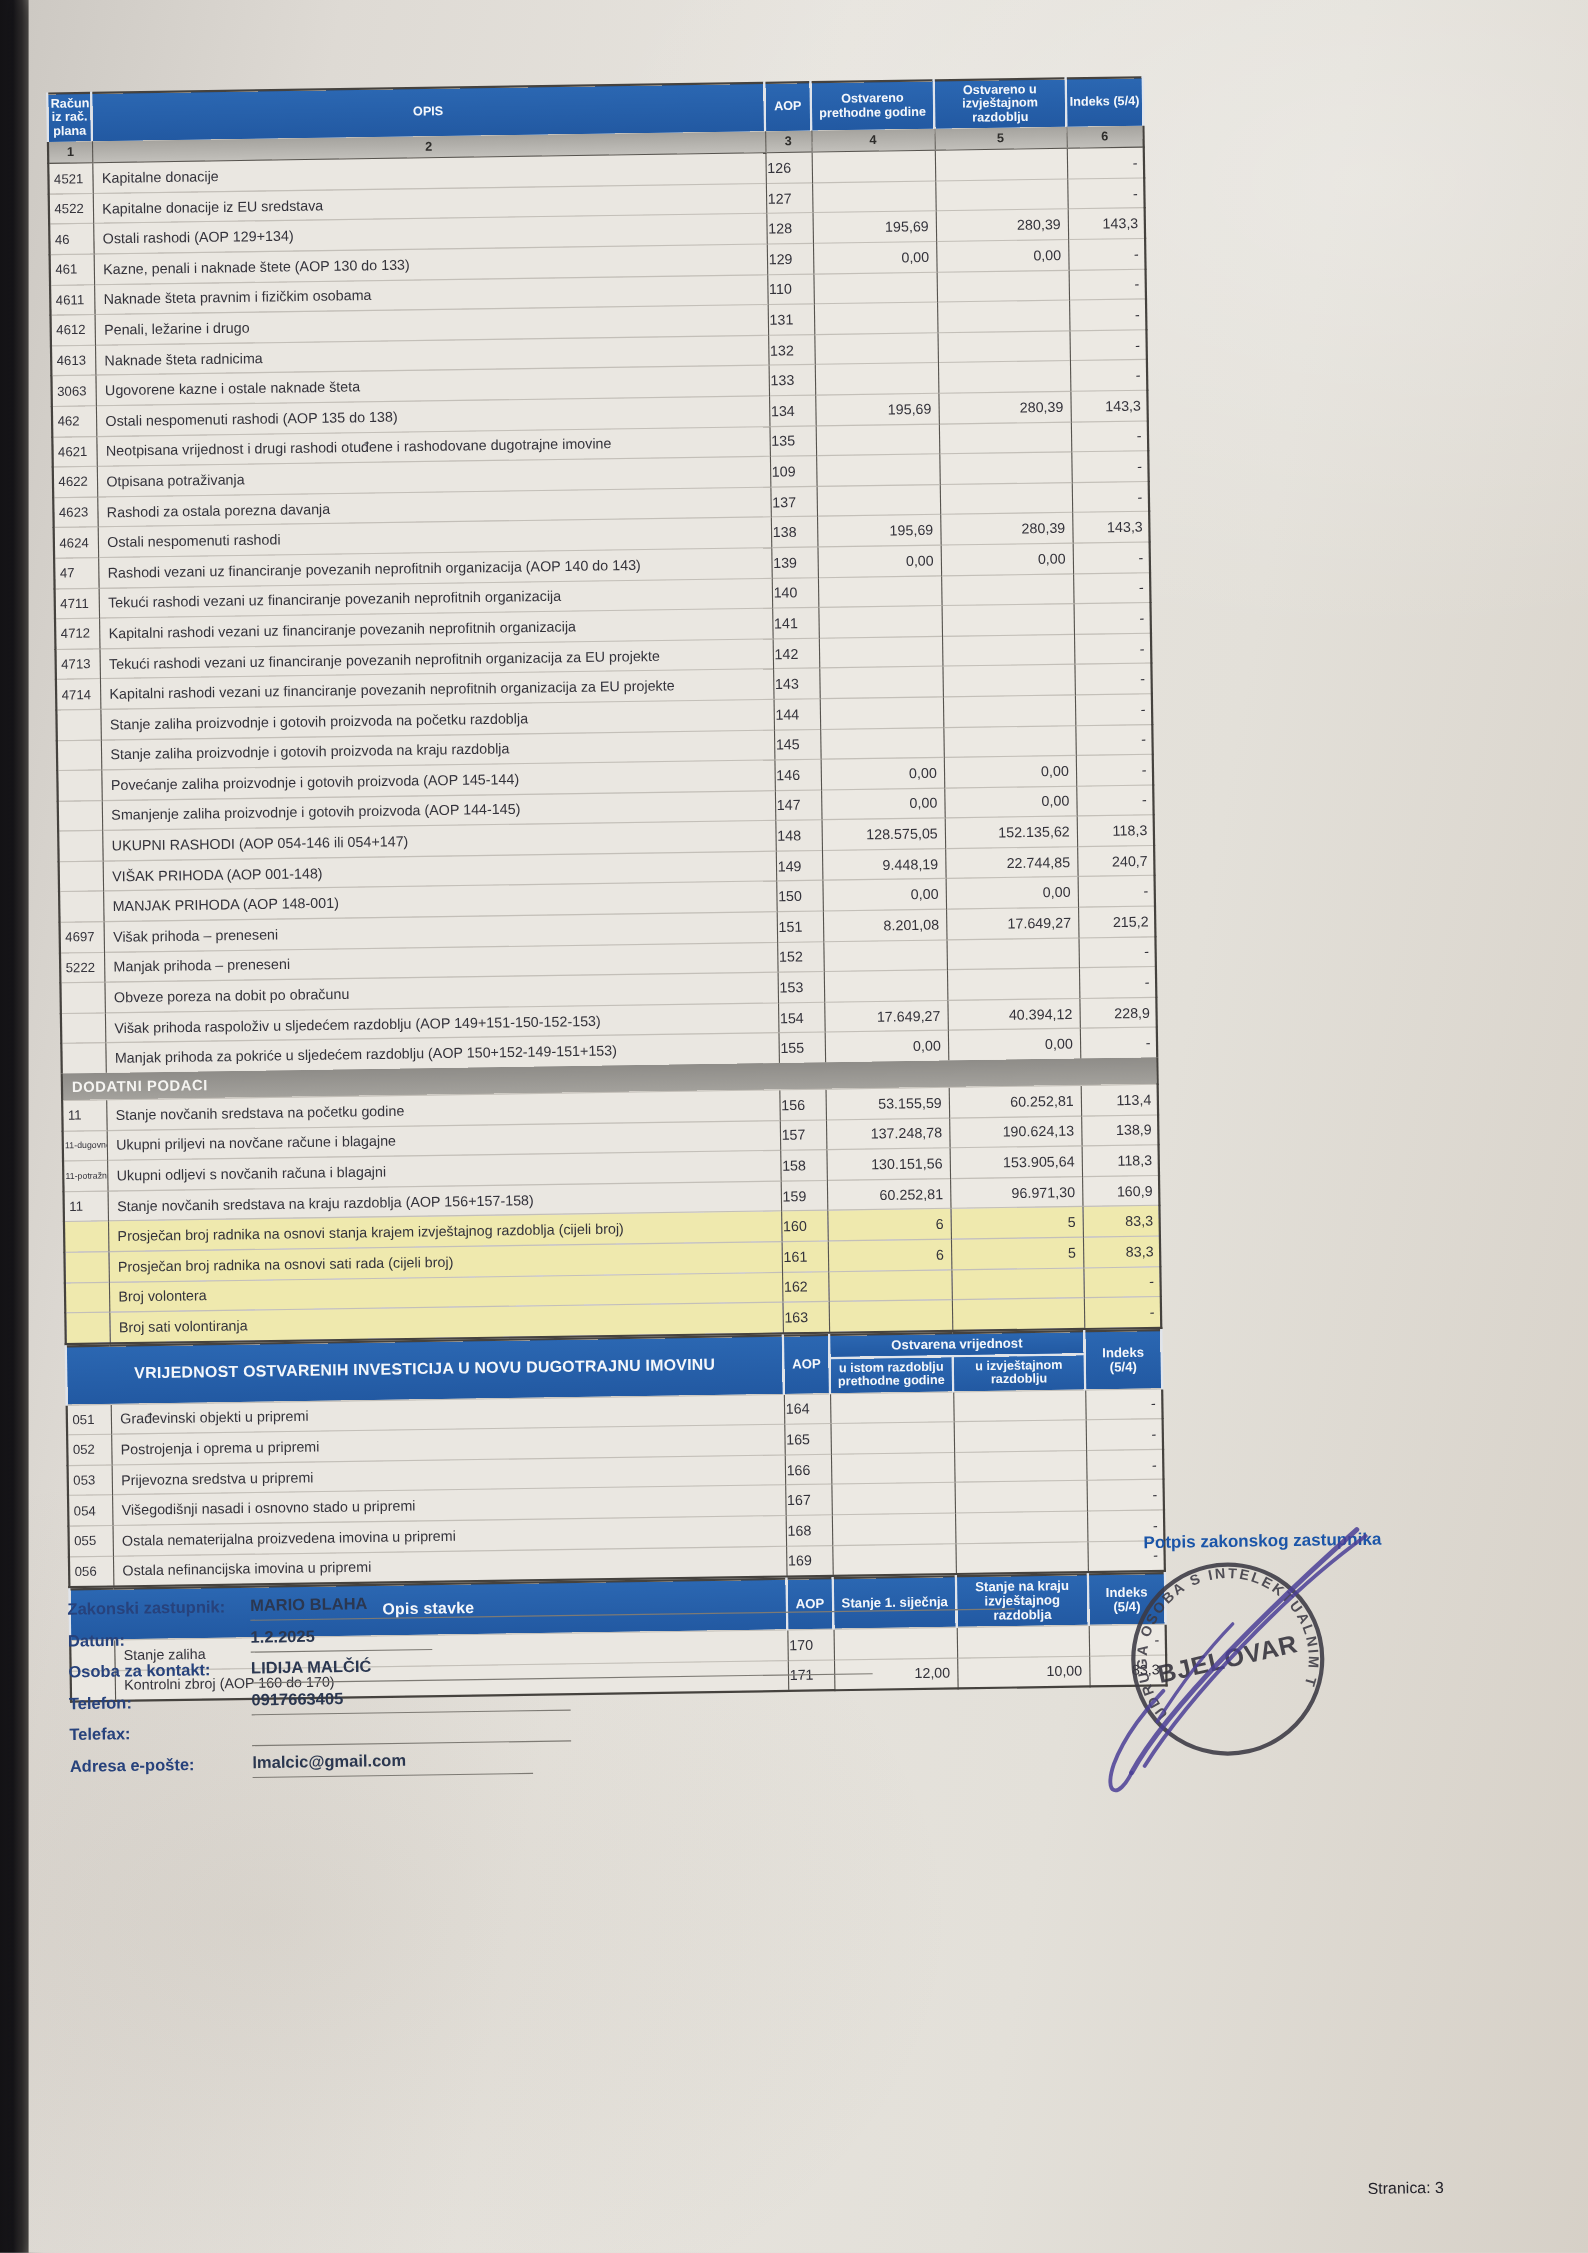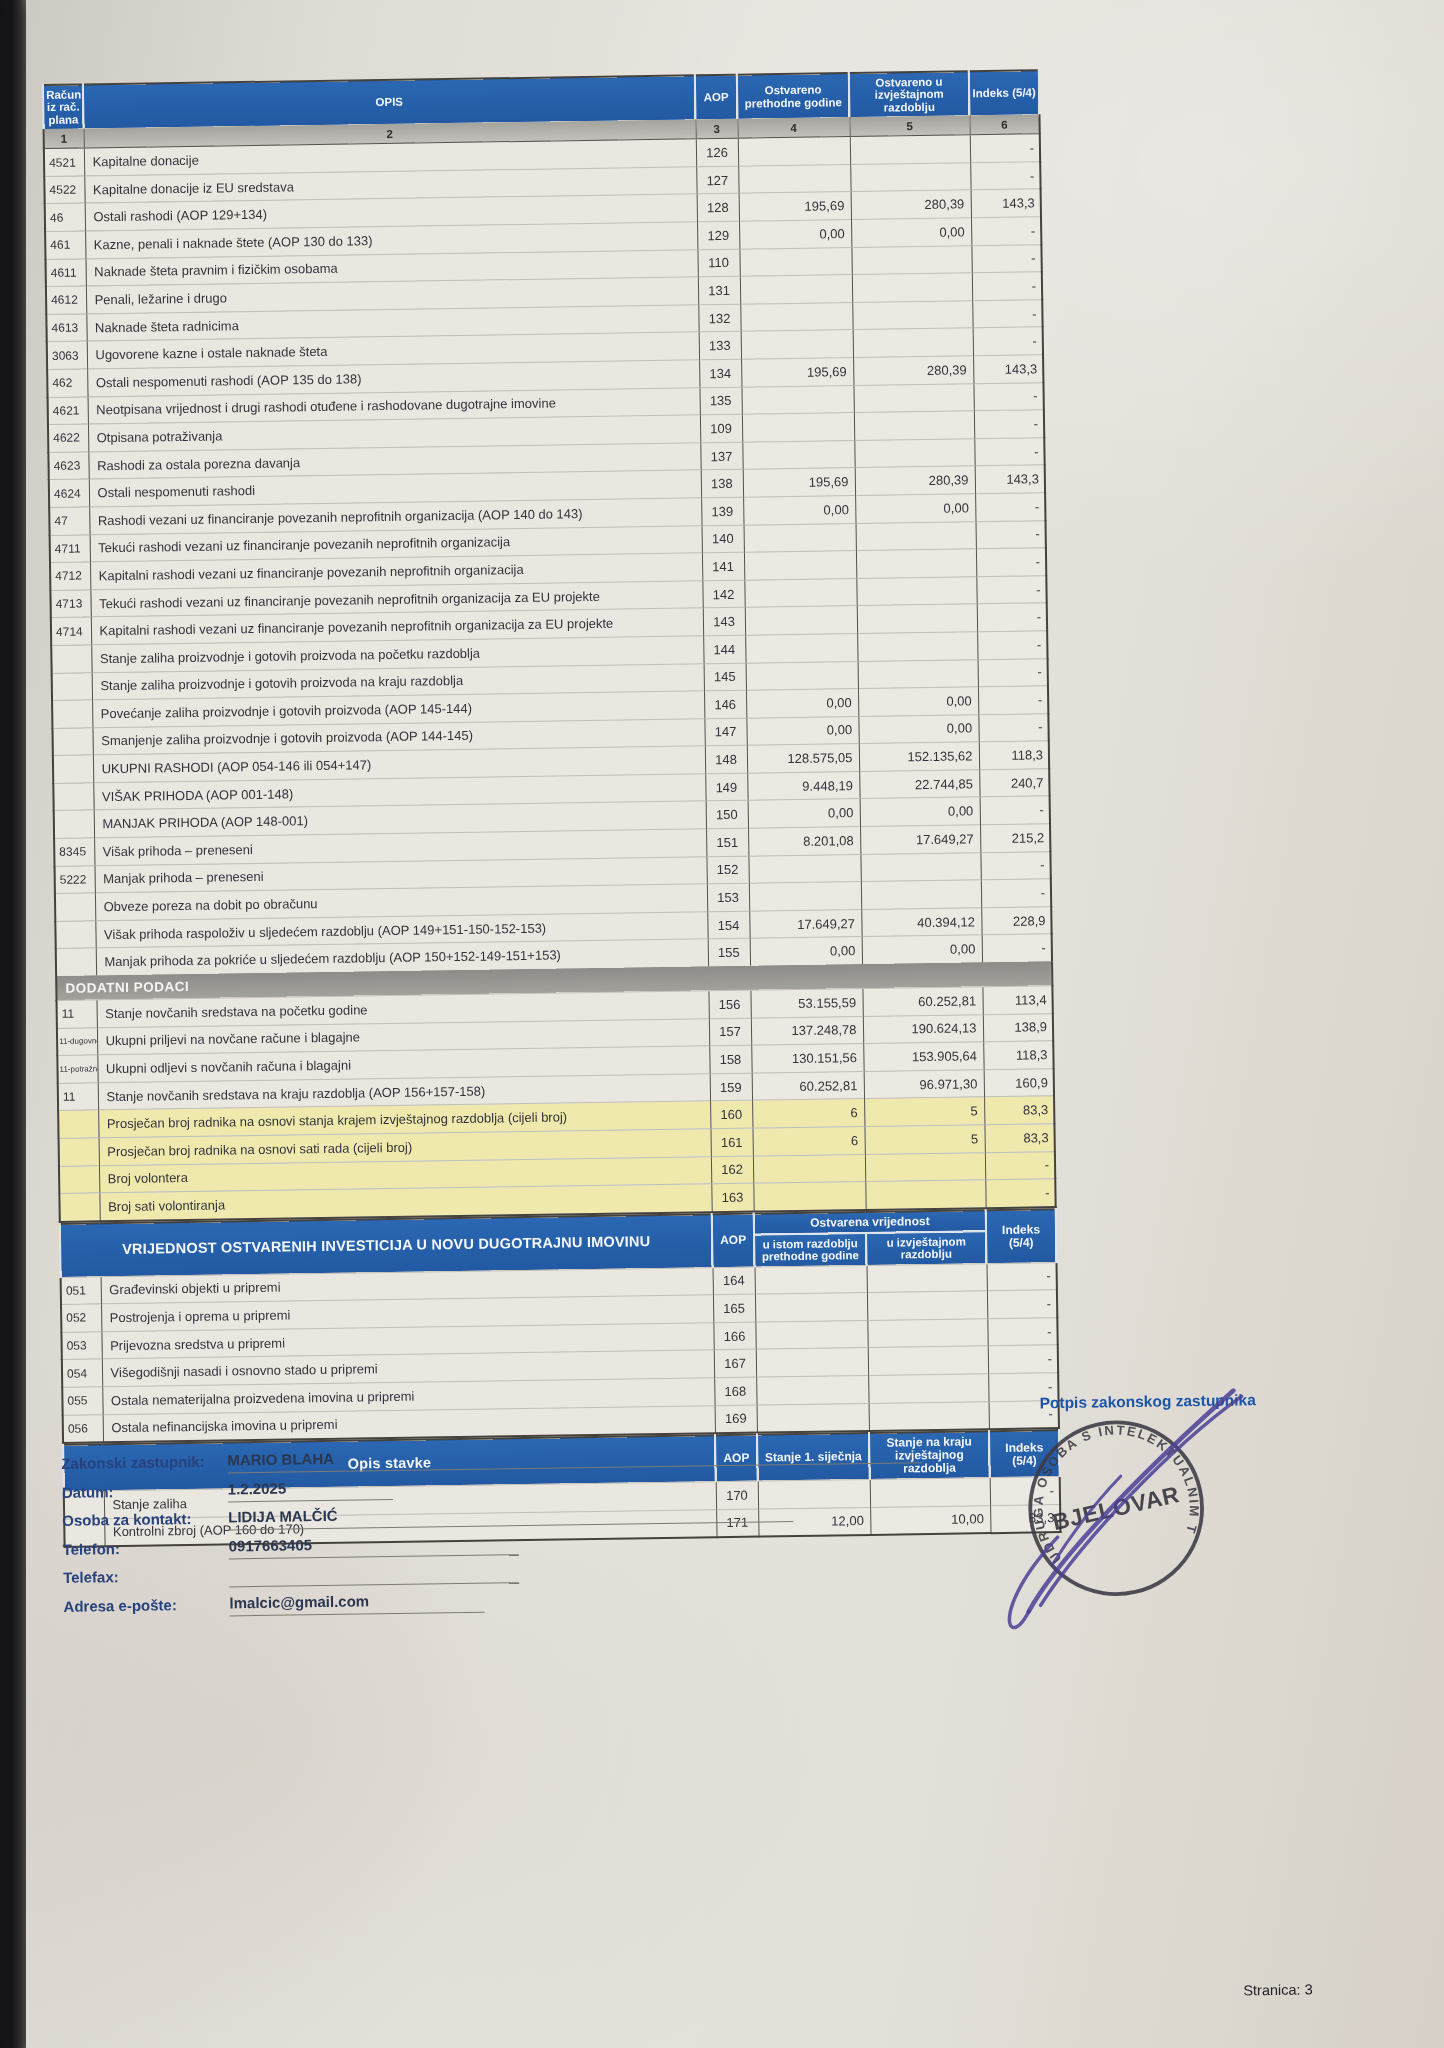--- a/index.html
+++ b/index.html
@@ -41,21 +41,21 @@
   }
   table.t{border:2px solid #45423e;}
   tbody td{
     height:24.6px;border-top:1px solid #c3bfb8;border-left:1.5px solid #56534e;
     background:#eae7e1;vertical-align:middle;
   }
   tbody tr.hl td{background:#efe9ae;}
   td.code{padding-left:4px;font-size:12px;}
   td.code.tiny{font-size:8px;padding-left:1px;}
   td.desc{padding-left:8px;font-size:13px;}
-  td.aop{text-align:center;font-size:13px;}
+  td.aop{font-size:13px;}
   td.prev,td.curr{text-align:right;padding-right:6px;font-size:13px;background:#ece9e3;}
   td.idx{text-align:right;padding-right:5px;font-size:13px;background:#ece9e3;}
   tbody tr.hl td.prev,tbody tr.hl td.curr,tbody tr.hl td.idx{background:#efe9ae;}
   tr.section th{
     background:linear-gradient(180deg,#8e8c88,#a3a19c);color:#f5f4f1;
     text-align:left;font-size:13.5px;font-weight:bold;padding:2px 0 2px 8px;height:20px;
     border:none;letter-spacing:.5px;
   }
   th.title2{font-size:14.5px !important;letter-spacing:.2px;}
   tr.blue th.group{border-bottom:2px solid #dfe4ec;}
@@ -312,21 +312,21 @@
           </tr>
           <tr>
             <td class="code"></td>
             <td class="desc">MANJAK PRIHODA (AOP 148-001)</td>
             <td class="aop">150</td>
             <td class="prev">0,00</td>
             <td class="curr">0,00</td>
             <td class="idx">-</td>
           </tr>
           <tr>
-            <td class="code">8345</td>
+            <td class="code">4697</td>
             <td class="desc">Višak prihoda – preneseni</td>
             <td class="aop">151</td>
             <td class="prev">8.201,08</td>
             <td class="curr">17.649,27</td>
             <td class="idx">215,2</td>
           </tr>
           <tr>
             <td class="code">5222</td>
             <td class="desc">Manjak prihoda – preneseni</td>
             <td class="aop">152</td>

